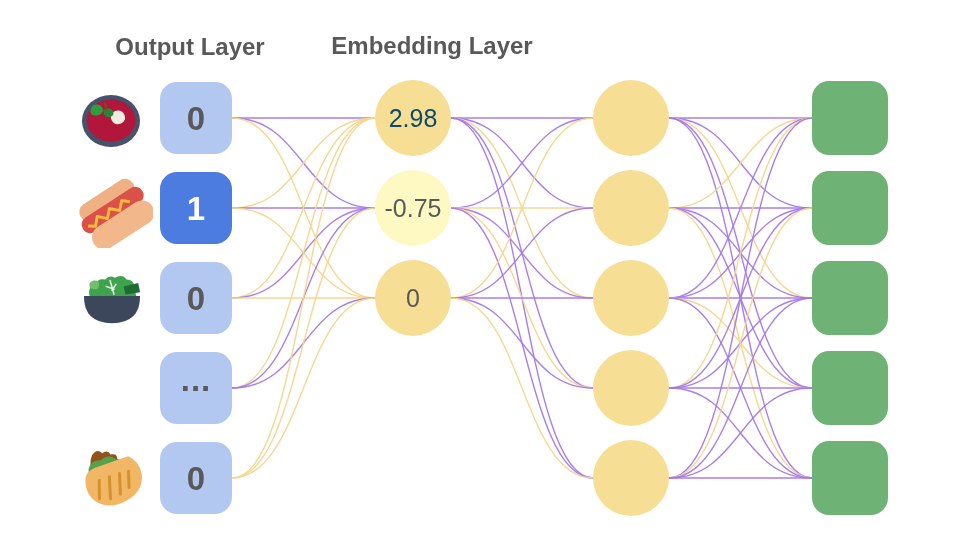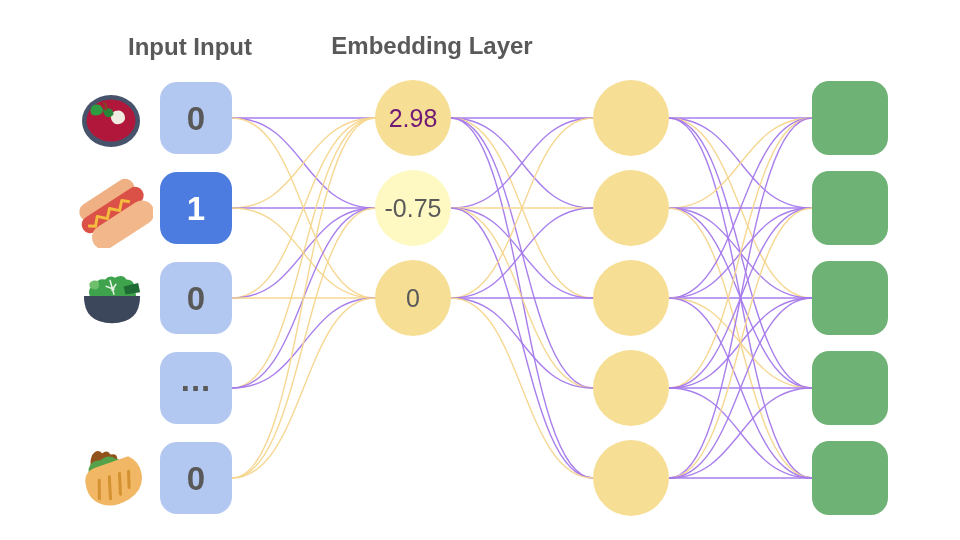--- a/index.html
+++ b/index.html
@@ -79,21 +79,21 @@
       <path d="M669 388 C 740.5 388 740.5 298 812 298" stroke="#A478EB"></path>
       <path d="M669 388 C 740.5 388 740.5 388 812 388" stroke="#A478EB"></path>
       <path d="M669 388 C 740.5 388 740.5 478 812 478" stroke="#A478EB"></path>
       <path d="M669 478 C 740.5 478 740.5 118 812 118" stroke="#A478EB"></path>
       <path d="M669 478 C 740.5 478 740.5 208 812 208" stroke="#F6D58C"></path>
       <path d="M669 478 C 740.5 478 740.5 298 812 298" stroke="#A478EB"></path>
       <path d="M669 478 C 740.5 478 740.5 388 812 388" stroke="#A478EB"></path>
       <path d="M669 478 C 740.5 478 740.5 478 812 478" stroke="#A478EB"></path>
     </svg>
 
-  <div class="title" style="left: 190px; top: 33px; color: rgb(89, 89, 89);">Input Input</div>
+  <div class="title" style="left: 190px; top: 33px; color: rgb(89, 89, 89);">Output Layer</div>
   <div class="title" style="left: 432px; top: 32px; color: rgb(89, 89, 89);">Embedding Layer</div>
 
   <div class="icon" style="left:79px;top:89px;width:64px;height:64px;">
     <svg viewBox="0 0 64 64" xmlns="http://www.w3.org/2000/svg">
       <ellipse cx="32" cy="32" rx="29" ry="26" fill="#47526B"></ellipse>
       <ellipse cx="32" cy="31.5" rx="24.5" ry="21" fill="#B0173B"></ellipse>
       <path d="M36 22 q7 -2 9.5 4 q2 6 -3.5 8.5 q-6.5 2.5 -9.5 -3.5 q-2.5 -6 3.5 -9z" fill="#F1ECE2"></path>
       <path d="M21 16 q-8 -2 -9.5 5 q-0.8 5.5 5.5 5.5 q7 0 7 -7 z" fill="#2E9C41"></path>
       <path d="M24 21 q7 -4 10 1.5 q1.8 4 -3 5.5 q-6 1.5 -7 -7z" fill="#27863A"></path>
       <path d="M25 14 q3 2.5 2 7" stroke="#7A4B21" stroke-width="2" fill="none" stroke-linecap="round"></path>
@@ -139,21 +139,21 @@
       <div class="node inbox" style="left: 160px; top: 262px; background: rgb(179, 200, 241);">
         <span class="lbl" style="color: rgb(89, 89, 89);">0</span>
       </div>
       <div class="node inbox" style="left: 160px; top: 352px; background: rgb(179, 200, 241);">
         <span class="lbl dots" style="color: rgb(89, 89, 89);">...</span>
       </div>
       <div class="node inbox" style="left: 160px; top: 442px; background: rgb(179, 200, 241);">
         <span class="lbl" style="color: rgb(89, 89, 89);">0</span>
       </div>
       <div class="node circle" style="left: 375px; top: 80px; background: rgb(246, 222, 148);">
-        <span class="lbl" style="color: #701a75;">2.98</span>
+        <span class="lbl" style="color: #0c4a6e;">2.98</span>
       </div>
       <div class="node circle" style="left: 375px; top: 170px; background: #fef9c3;">
         <span class="lbl" style="color: rgb(89, 89, 89);">-0.75</span>
       </div>
       <div class="node circle" style="left: 375px; top: 260px; background: rgb(246, 222, 148);">
         <span class="lbl" style="color: rgb(89, 89, 89);">0</span>
       </div>
       <div class="node circle" style="left: 593px; top: 80px; background: rgb(246, 222, 148);"></div>
       <div class="node circle" style="left: 593px; top: 170px; background: rgb(246, 222, 148);"></div>
       <div class="node circle" style="left: 593px; top: 260px; background: rgb(246, 222, 148);"></div>

